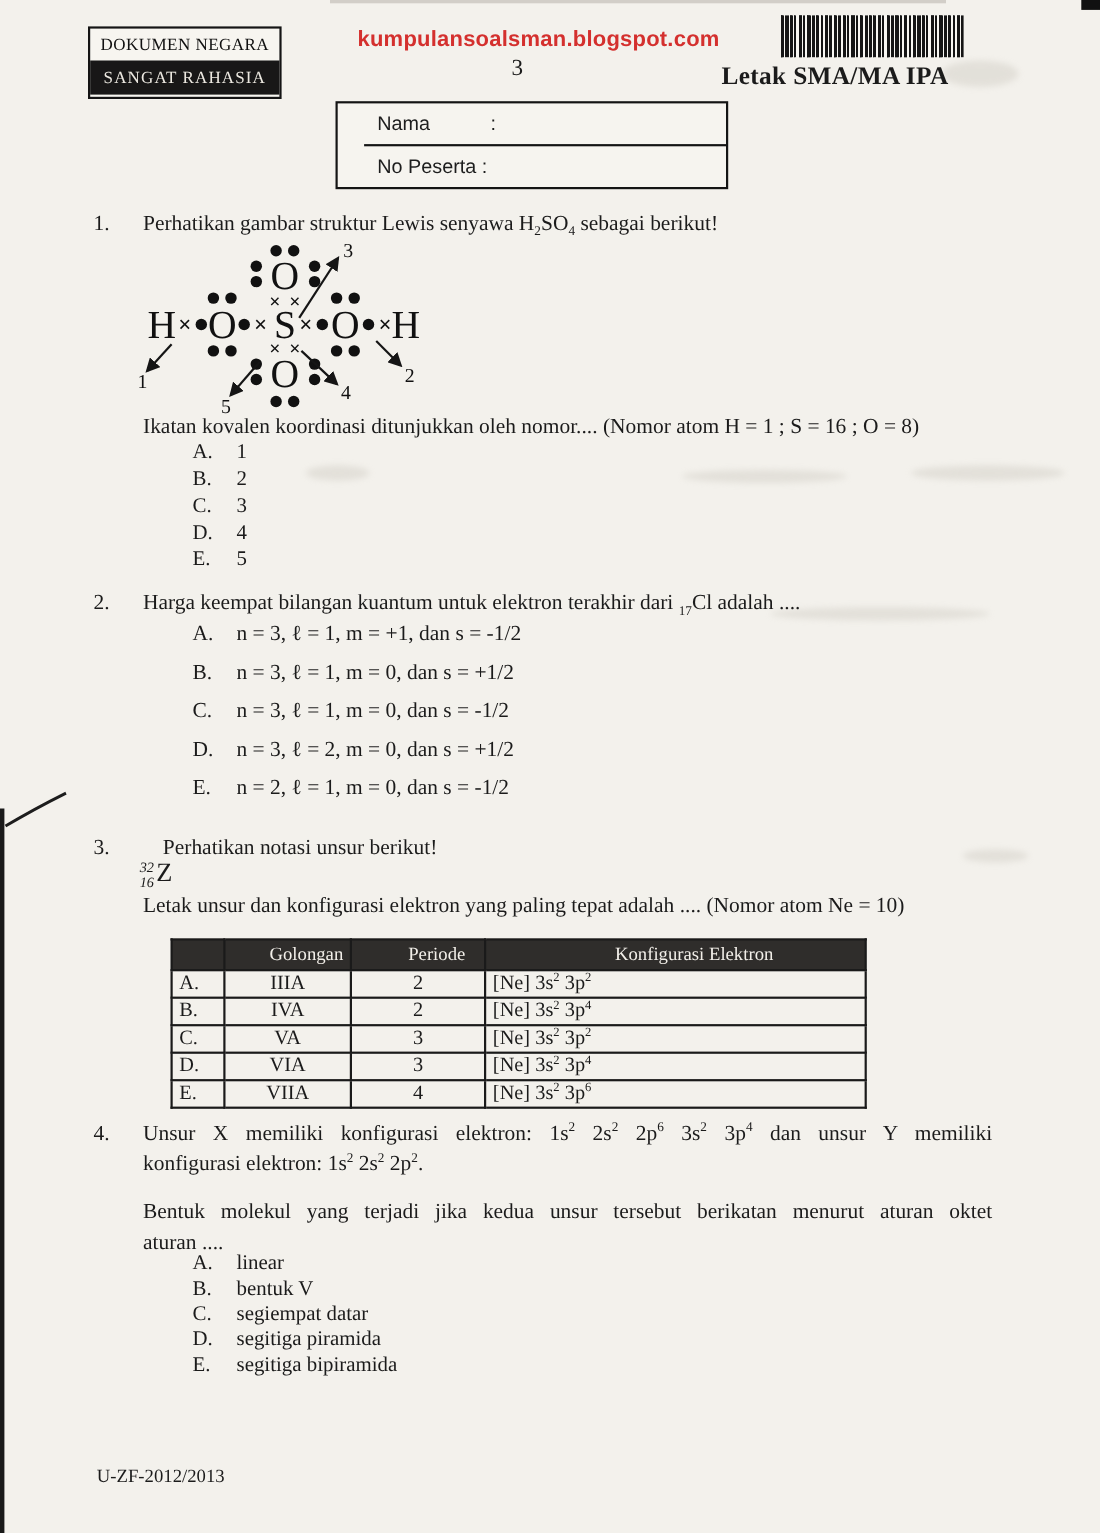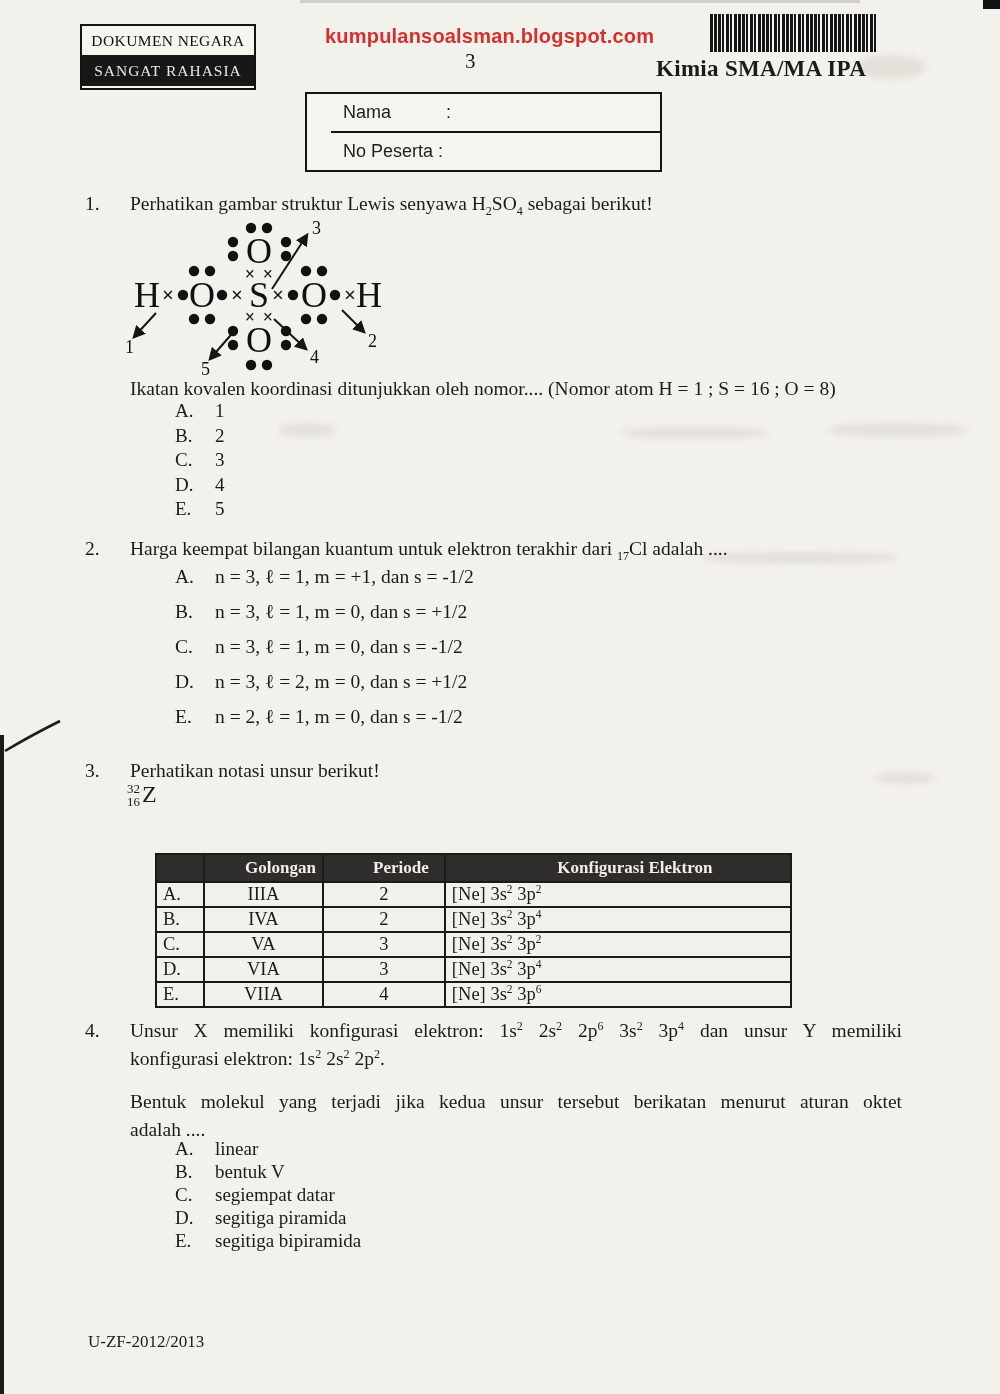--- a/index.html
+++ b/index.html
@@ -48,27 +48,27 @@
   .lewis text{font-family:"Liberation Serif","DejaVu Serif",serif;fill:#111;}
   .lewis .atom{font-size:36px;text-anchor:middle;}
   .lewis .cross{font-size:21px;font-weight:bold;text-anchor:middle;}
   .lewis .crossv{font-size:18px;font-weight:bold;text-anchor:middle;}
   .lewis .albl{font-size:18px;}
   .lewis circle{fill:#111;}
   .lewis line{stroke:#151515;stroke-width:2;}
 
   
   .iso{left:127px;top:781px;display:flex;align-items:center;}
-  .iso .nums{display:flex;flex-direction:column;font-size:13px;line-height:13px;text-align:right;}
+  .iso .nums{display:flex;flex-direction:column;font-size:13px;line-height:13px;text-align:right;font-style:italic;}
   .iso .sym{font-size:24px;margin-left:2px;}
 
   
   .etable{left:155px;top:853px;border-collapse:collapse;table-layout:fixed;}
   .etable th,.etable td{border:2px solid #1a1a1a;padding:0 6px;font-weight:normal;}
-  .etable th{background:#2f2d2b;color:#f2efe9;font-weight:bold;font-size:17px;height:26px;padding-left:40px;}
+  .etable th{background:#2f2d2b;color:#f2efe9;font-weight:normal;font-size:17px;height:26px;padding-left:40px;}
   .etable td{font-size:18.5px;height:23px;}
   .col-letter{width:38px;} .col-gol{width:112px;} .col-per{width:122px;} .col-konf{width:346px;}
   .td-center{text-align:center;}
   .td-letter{padding-left:8px;}
   .td-konf{padding-left:10px;}
 
   
   .footer-code{left:88px;top:1332px;font-size:17px;}
   .footer-copy{left:407px;top:1328px;font-size:16.5px;}
   .footer-copy sup{font-size:10px;}
@@ -97,21 +97,21 @@
   <div class="sm" style="left:700px;top:552px;width:200px;height:12px;"></div>
   <div class="sm" style="left:875px;top:772px;width:60px;height:12px;"></div>
 
   <div class="abs watermark">kumpulansoalsman.blogspot.com</div>
   <div class="abs doc-box">
     <div class="row1">DOKUMEN NEGARA</div>
     <div class="row2">SANGAT RAHASIA</div>
   </div>
   <div class="abs page-num">3</div>
   <div class="abs barcode"></div>
-  <div class="abs subject">Kimia SMA/MA IPA</div>
+  <div class="abs subject">Letak SMA/MA IPA</div>
 
   <div class="abs name-box">
     <div class="nrow">
       <span>Nama</span>
       <span class="colon">:</span>
     </div>
     <div class="nrow">
       <span>No Peserta :</span>
     </div>
   </div>
@@ -228,28 +228,29 @@
         <span class="opt-letter">D.</span>
         <span>n = 3, ℓ = 2, m = 0, dan s = +1/2</span>
       </div>
     <div class="opt-row">
         <span class="opt-letter">E.</span>
         <span>n = 2, ℓ = 1, m = 0, dan s = -1/2</span>
       </div>
   </div>
 
   <div class="abs qnum" style="left:85px;top:760px;">3.</div>
-  <div class="abs qtext" style="left:130px;top:760px;">Perhatikan notasi unsur berikut!</div>
+  <div class="abs qtext" style="left:148px;top:760px;">Perhatikan notasi unsur berikut!</div>
   <div class="abs iso">
     <span class="nums">
       <span>32</span>
       <span>16</span>
     </span>
     <span class="sym">Z</span>
   </div>
+  <div class="abs qtext" style="left:130px;top:813px;">Letak unsur dan konfigurasi elektron yang paling tepat adalah .... (Nomor atom Ne = 10)</div>
 
   <table class="abs etable">
     <colgroup>
         <col class="col-letter">
         <col class="col-gol">
         <col class="col-per">
         <col class="col-konf">
       </colgroup>
     <tbody>
         <tr>
@@ -291,21 +292,21 @@
   </tbody>
     </table>
 
   <div class="abs qnum" style="left:85px;top:1020px;">4.</div>
   <div class="abs" style="left:130px;top:1020px;width:772px;">
     <div class="qtext j" style="height:28px;">Unsur X memiliki konfigurasi elektron: 1s<sup>2</sup> 2s<sup>2</sup> 2p<sup>6</sup> 3s<sup>2</sup> 3p<sup>4</sup> dan unsur Y memiliki</div>
     <div class="qtext">konfigurasi elektron: 1s<sup>2</sup> 2s<sup>2</sup> 2p<sup>2</sup>.</div>
   </div>
   <div class="abs" style="left:130px;top:1091px;width:772px;">
     <div class="qtext j" style="height:28px;">Bentuk molekul yang terjadi jika kedua unsur tersebut berikatan menurut aturan oktet</div>
-    <div class="qtext">adalah ....</div>
+    <div class="qtext">aturan ....</div>
   </div>
   <div class="abs opt-list q4-opts" style="left:175px;top:1138px;">
     <div class="opt-row">
         <span class="opt-letter">A.</span>
         <span>linear</span>
       </div>
     <div class="opt-row">
         <span class="opt-letter">B.</span>
         <span>bentuk V</span>
       </div>

